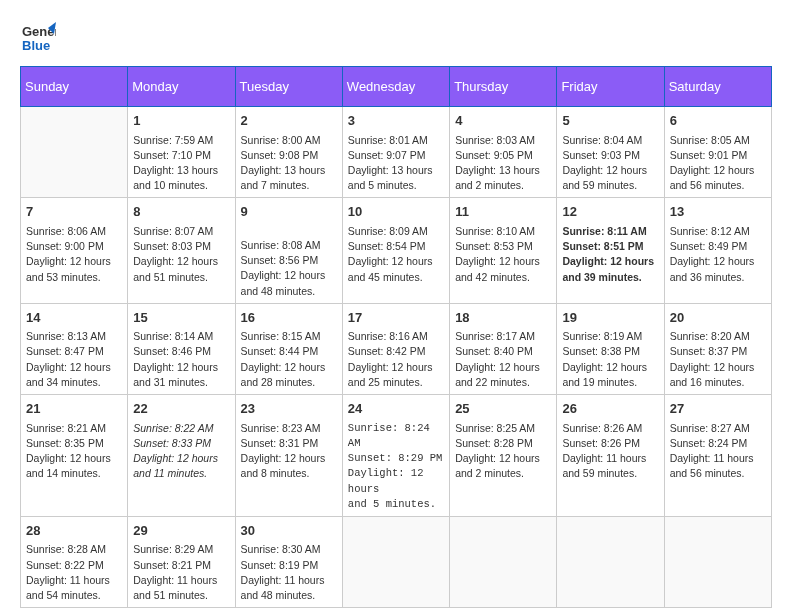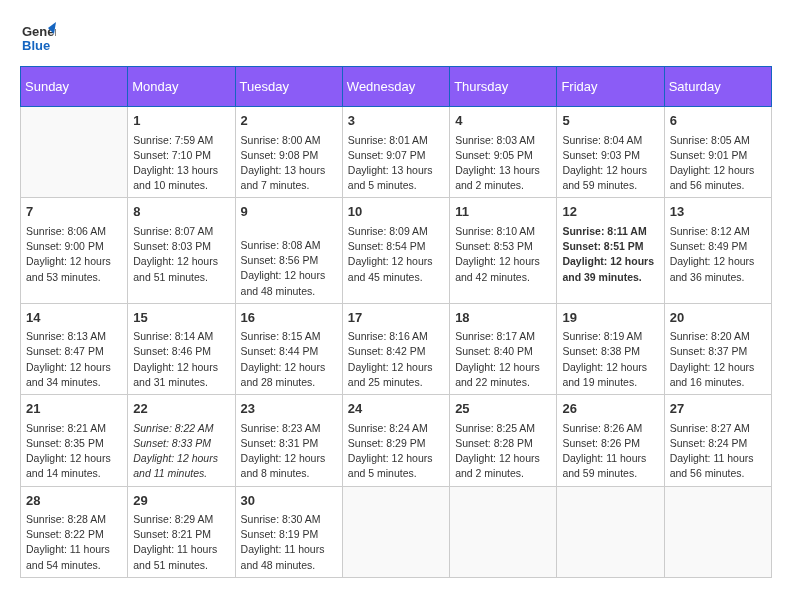--- a/index.html
+++ b/index.html
@@ -272,21 +272,21 @@
         </td>
         <td>
           <span class="day-num">23</span>
           <div class="cell-text" style="white-space: pre-line;">Sunrise: 8:23 AM
 Sunset: 8:31 PM
 Daylight: 12 hours
 and 8 minutes.</div>
         </td>
         <td>
           <span class="day-num">24</span>
-          <div class="cell-text" style="white-space: pre-line;">Sunrise: 8:24 AM
+          <div class="cell-text" style="white-space: pre-line; font-family: Liberation Mono, monospace;">Sunrise: 8:24 AM
 Sunset: 8:29 PM
 Daylight: 12 hours
 and 5 minutes.</div>
         </td>
         <td>
           <span class="day-num">25</span>
           <div class="cell-text" style="white-space: pre-line;">Sunrise: 8:25 AM
 Sunset: 8:28 PM
 Daylight: 12 hours
 and 2 minutes.</div>

